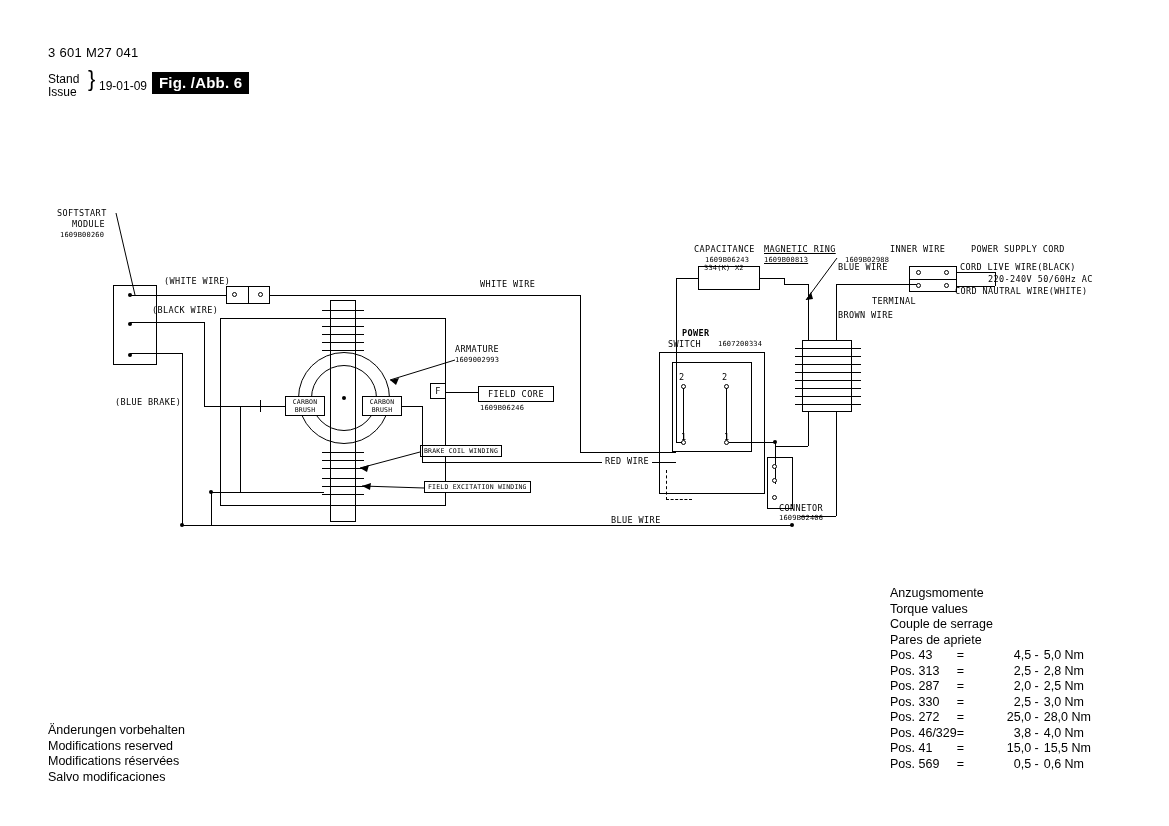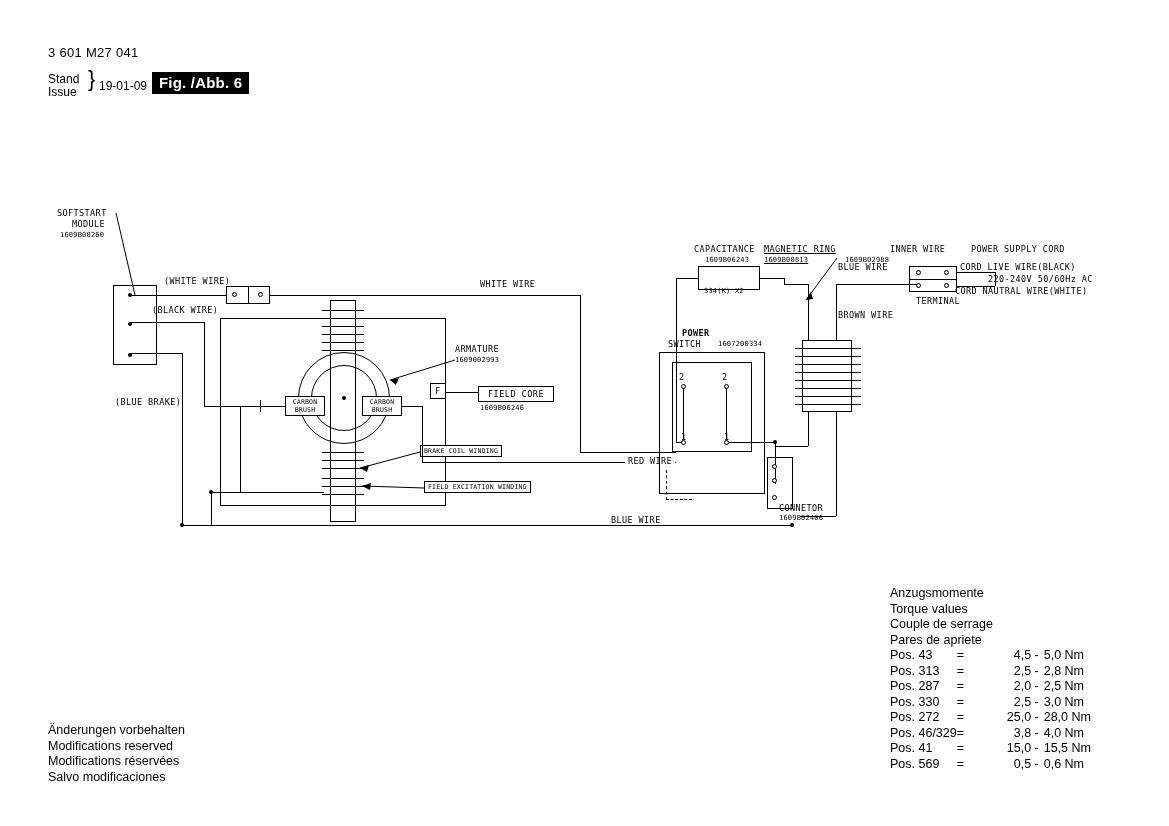--- a/index.html
+++ b/index.html
@@ -292,21 +292,21 @@
 
     <div class="ln v" style="left:240px; top:406px; height:86px;"></div>
     <div class="ln h" style="left:240px; top:492px; width:84px;"></div>
     <div class="dot" style="left:209px; top:490px;"></div>
     <div class="ln h" style="left:211px; top:492px; width:30px;"></div>
     <div class="ln v" style="left:211px; top:492px; height:33px;"></div>
     <div class="dot" style="left:180px; top:523px;"></div>
 
     <div class="ln v" style="left:422px; top:406px; height:56px;"></div>
     <div class="ln h" style="left:422px; top:462px; width:254px;"></div>
-    <div class="lbl" style="left:625px; top:456px; background:#fff; padding:0 3px;">RED WIRE</div>
+    <div class="lbl" style="left:602px; top:456px; background:#fff; padding:0 3px;">RED WIRE</div>
 
     <div class="lbl ctr" style="left:682px; top:328px;font-weight:bold;">POWER</div>
     <div class="lbl" style="left:668px; top:339px;">SWITCH</div>
     <div class="lbl sm" style="left:718px; top:340px;">1607200334</div>
 
     <div class="box" style="left:659px; top:352px; width:106px; height:142px;"></div>
     <div class="box" style="left:672px; top:362px; width:80px; height:90px;"></div>
 
     <div class="lbl" style="left:679px; top:372px;">2</div>
     <div class="lbl" style="left:722px; top:372px;">2</div>
@@ -325,21 +325,21 @@
     <div class="ln h" style="left:729px; top:442px; width:46px;"></div>
     <div class="ln v" style="left:775px; top:442px; height:42px;"></div>
     <div class="dot" style="left:773px; top:440px;"></div>
 
     <div class="abs" style="left:666px; top:470px; width:1px; height:30px; border-left:1px dashed #000;"></div>
     <div class="abs" style="left:666px; top:499px; width:26px; height:1px; border-top:1px dashed #000;"></div>
 
     <div class="lbl" style="left:694px; top:244px;">CAPACITANCE</div>
     <div class="lbl sm" style="left:705px; top:256px;">1609B06243</div>
     <div class="box" style="left:698px; top:266px; width:62px; height:24px;"></div>
-    <div class="lbl sm" style="left:704px; top:287px;">334(K) X2</div>
+    <div class="lbl sm" style="left:704px; top:264px;">334(K) X2</div>
 
     <div class="ln h" style="left:676px; top:278px; width:22px;"></div>
     <div class="ln v" style="left:676px; top:278px; height:164px;"></div>
     <div class="ln h" style="left:760px; top:278px; width:24px;"></div>
     <div class="ln v" style="left:784px; top:278px; height:6px;"></div>
 
     <div class="lbl underline" style="left:764px; top:244px;text-decoration:underline;">MAGNETIC RING</div>
     <div class="lbl sm underline" style="left:764px; top:256px;">1609B00813</div>
     <div class="lbl" style="left:890px; top:244px;">INNER WIRE</div>
     <div class="lbl sm" style="left:845px; top:256px;">1609B02988</div>
@@ -366,21 +366,21 @@
 
     <div class="lbl" style="left:838px; top:262px;">BLUE WIRE</div>
     <div class="lbl" style="left:838px; top:310px;">BROWN WIRE</div>
 
     <div class="box" style="left:909px; top:266px; width:48px; height:26px;"></div>
     <div class="ln h" style="left:909px; top:279px; width:48px;"></div>
     <div class="odot" style="left:916px; top:270px;"></div>
     <div class="odot" style="left:916px; top:283px;"></div>
     <div class="odot" style="left:944px; top:270px;"></div>
     <div class="odot" style="left:944px; top:283px;"></div>
-    <div class="lbl" style="left:916px; top:296px;">TERMINAL</div>
+    <div class="lbl" style="left:872px; top:296px;">TERMINAL</div>
 
     <div class="ln h" style="left:957px; top:272px; width:38px;"></div>
     <div class="ln h" style="left:957px; top:286px; width:38px;"></div>
     <div class="ln v" style="left:995px; top:272px; height:14px;"></div>
     <div class="ln h" style="left:918px; top:284px; width:0px;"></div>
 
     <div class="lbl" style="left:971px; top:244px;">POWER SUPPLY CORD</div>
     <div class="lbl" style="left:960px; top:262px;">CORD LIVE WIRE(BLACK)</div>
     <div class="lbl" style="left:988px; top:274px;">220-240V 50/60Hz AC</div>
     <div class="lbl" style="left:955px; top:286px;">CORD NAUTRAL WIRE(WHITE)</div>

